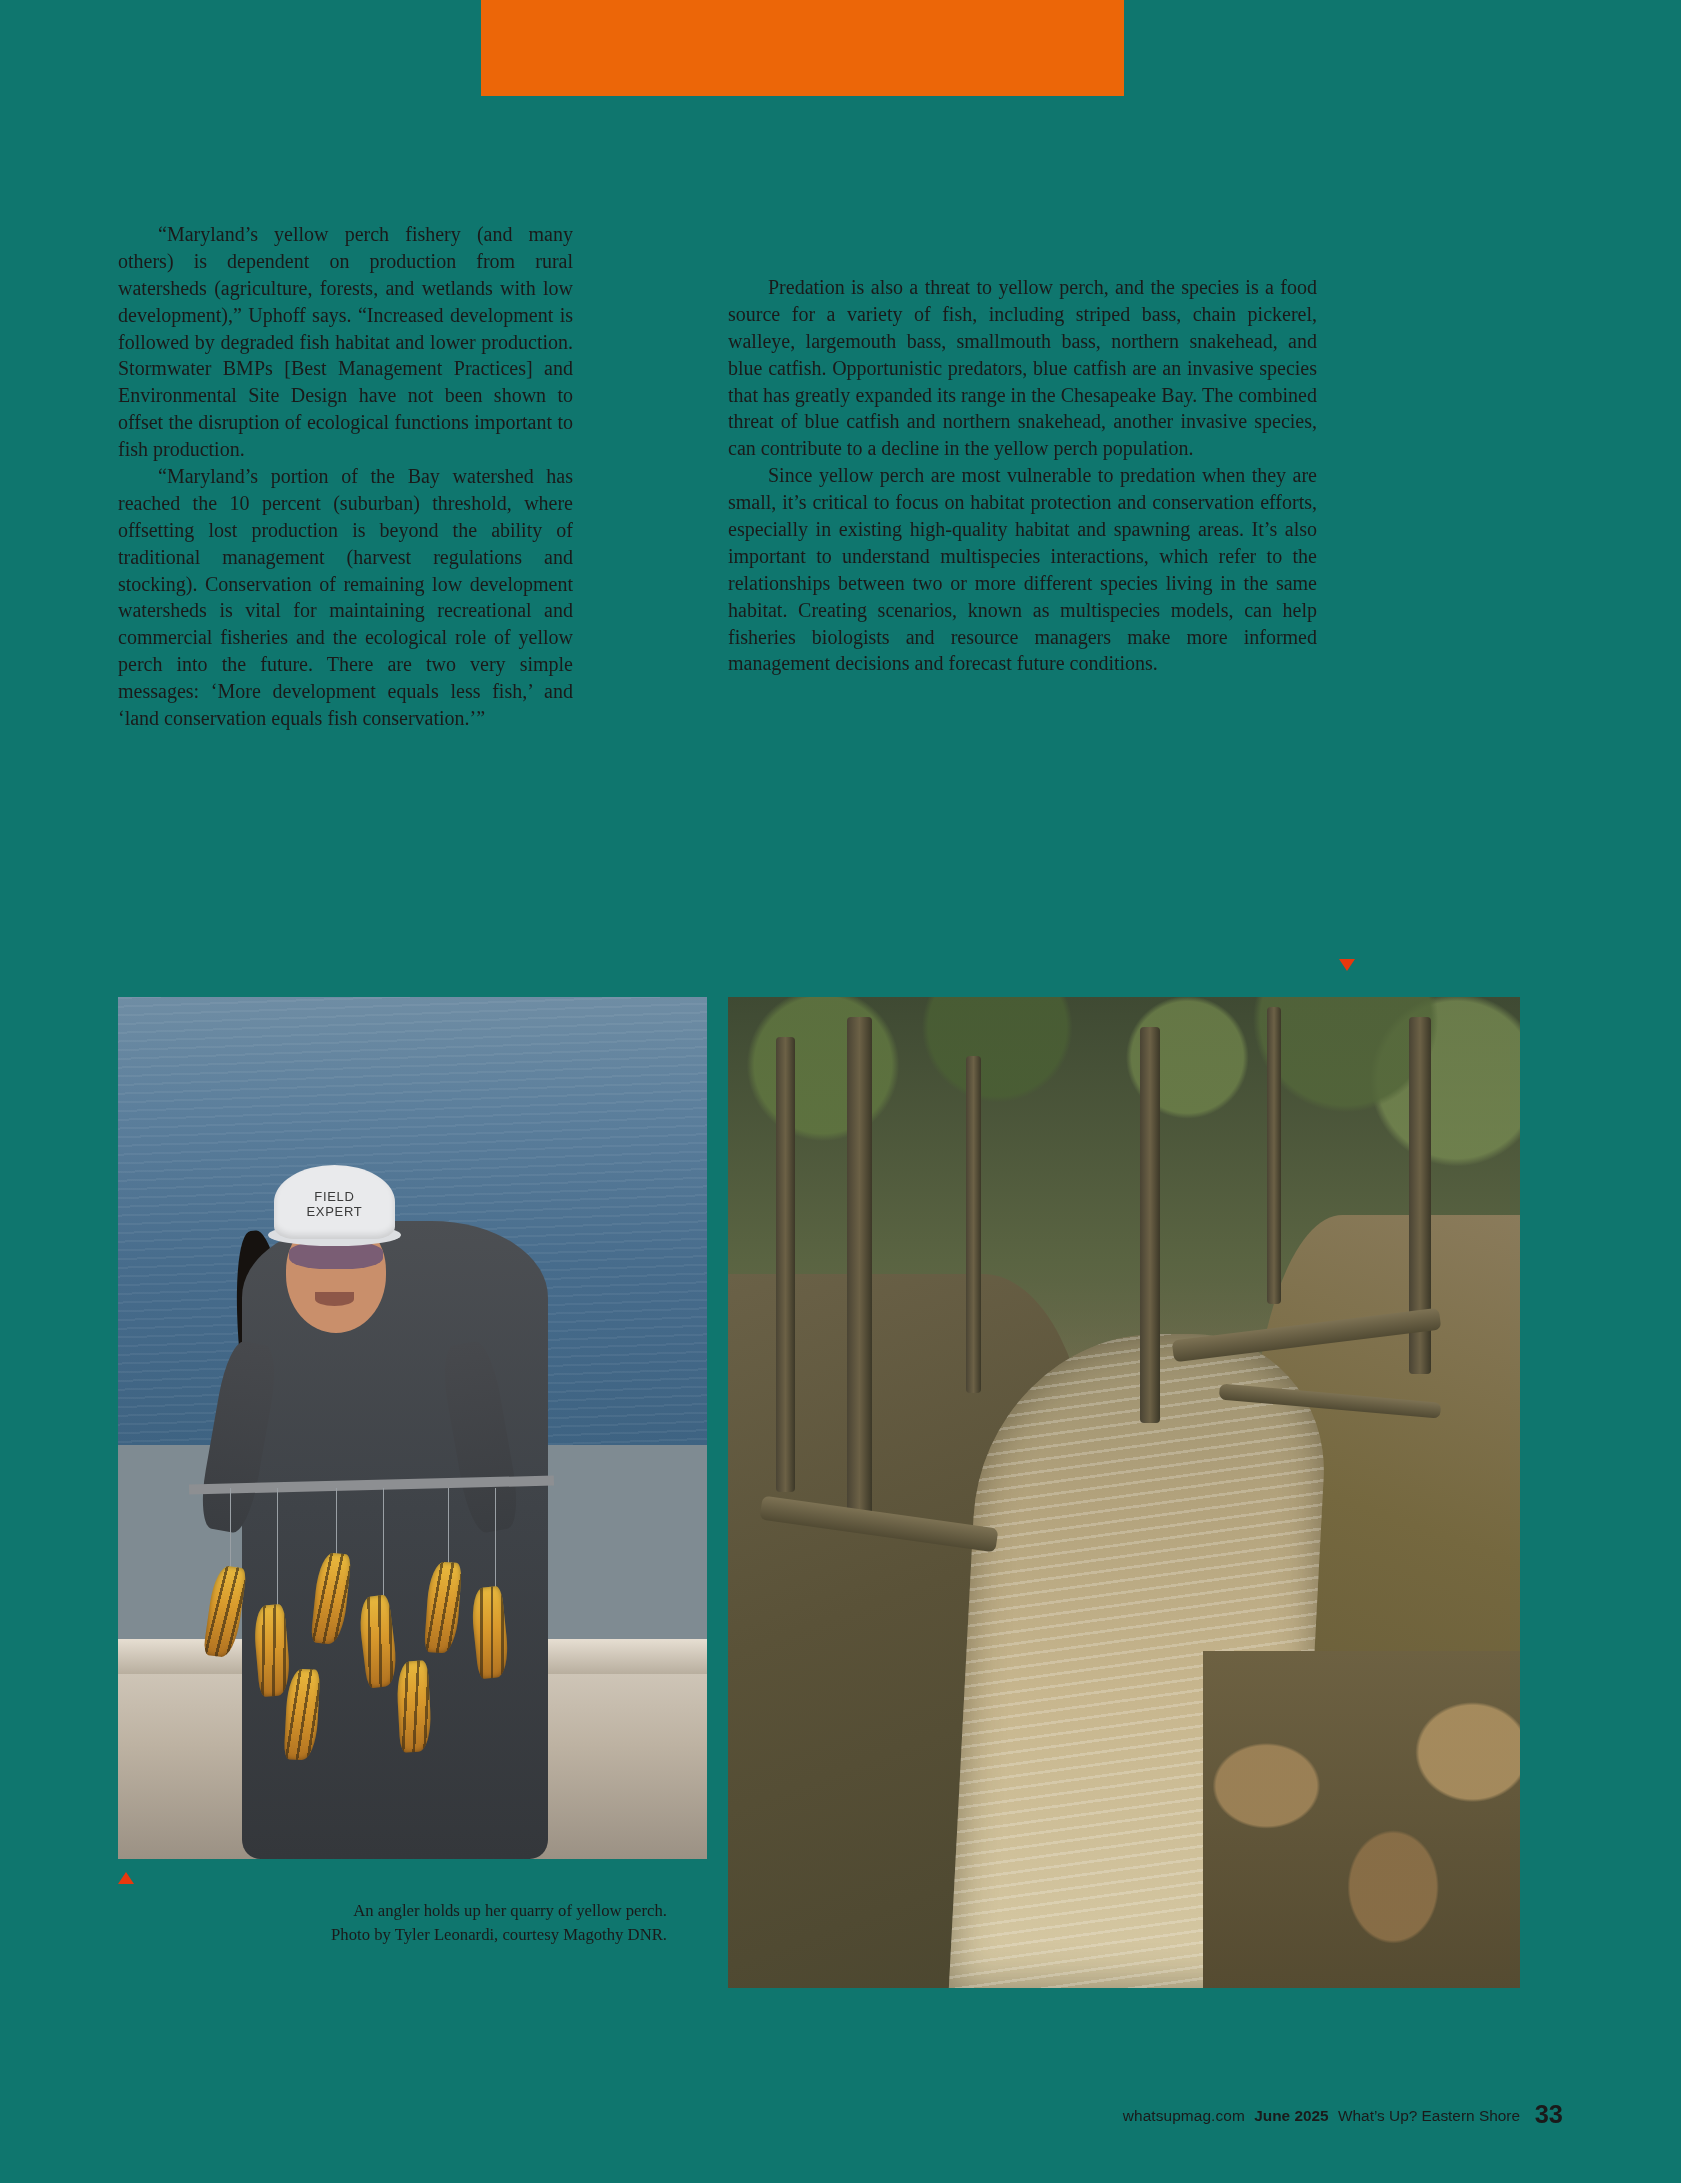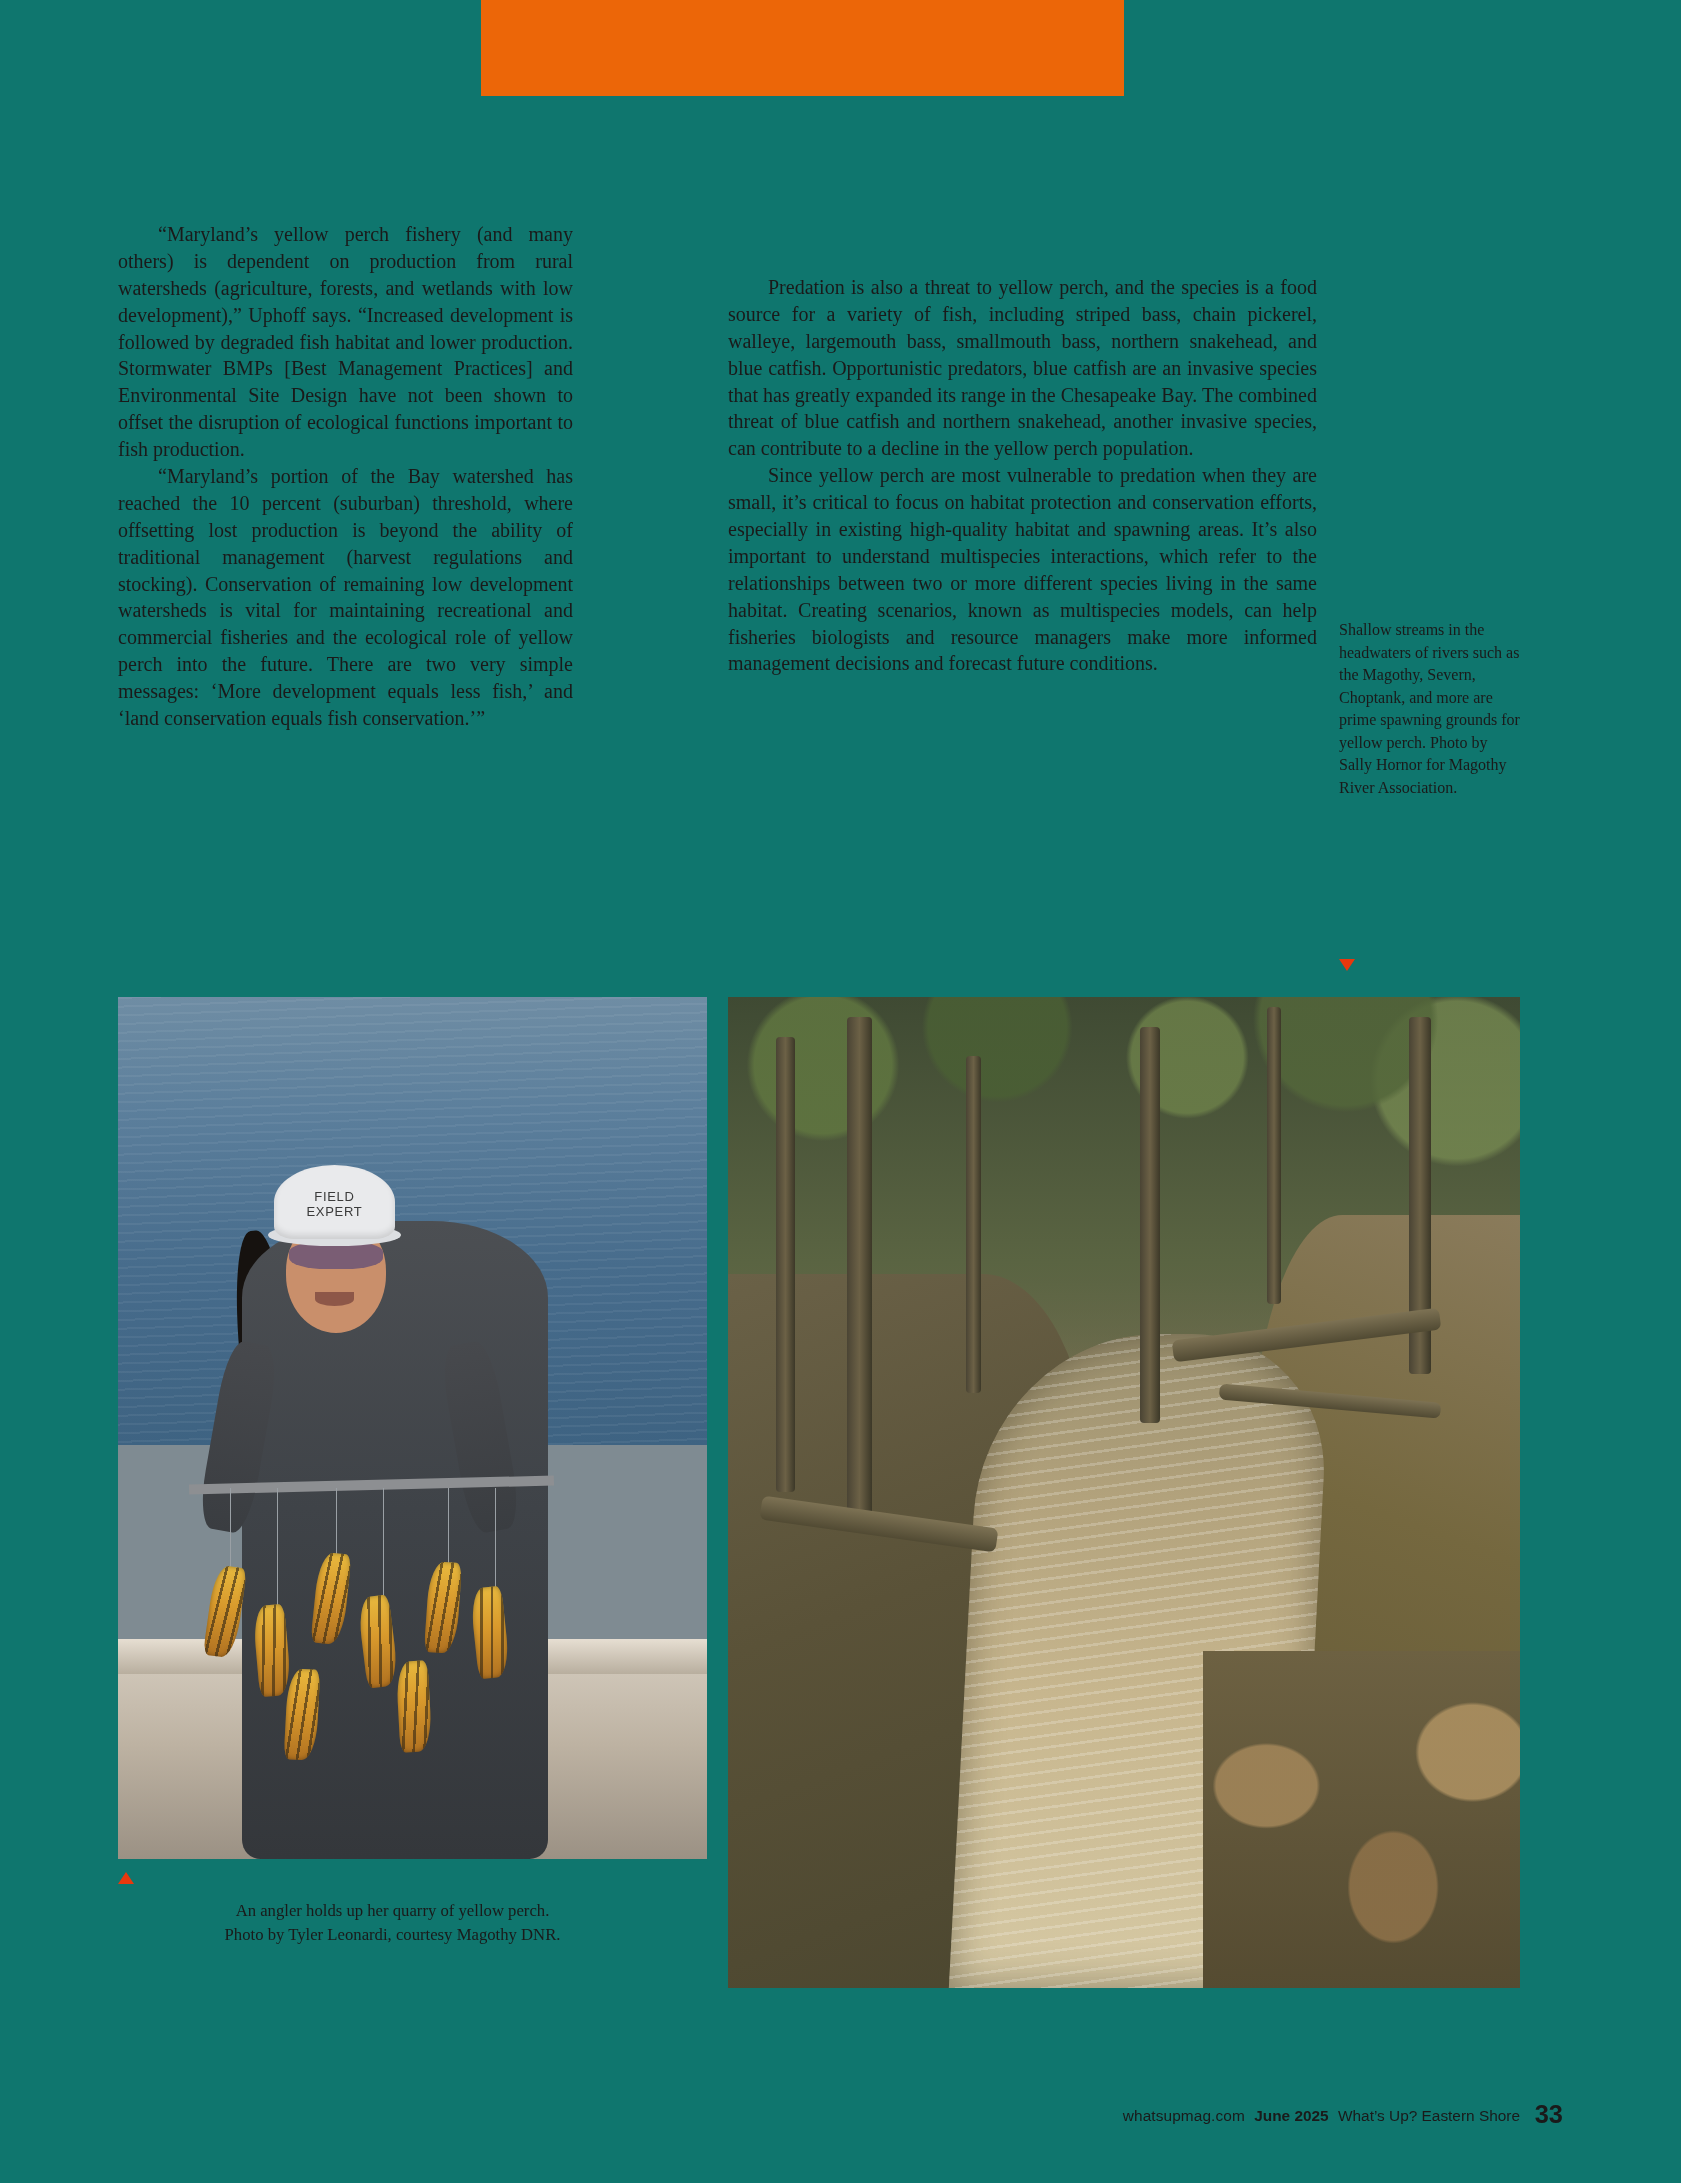--- a/index.html
+++ b/index.html
@@ -268,21 +268,21 @@
   }
 
   
   .bottom-caption {
     position: absolute;
     left: 118px;
     top: 1899px;
     width: 549px;
     font-size: 16.7px;
     line-height: 1.42;
-    text-align: center;
+    text-align: right;
   }
 
   
   .footer {
     position: absolute;
     right: 118px;
     top: 2098px;
     display: flex;
     align-items: baseline;
     gap: 9.4px;
@@ -312,21 +312,20 @@
   <div class="col" id="col-left">
     <p>“Maryland’s yellow perch fishery (and many others) is dependent on production from rural watersheds (agriculture, forests, and wetlands with low development),” Uphoff says. “Increased development is followed by degraded fish habitat and lower production. Stormwater BMPs [Best Management Practices] and Environmental Site Design have not been shown to offset the disruption of ecological functions important to fish production.</p>
     <p>“Maryland’s portion of the Bay watershed has reached the 10 percent (suburban) threshold, where offsetting lost production is beyond the ability of traditional management (harvest regulations and stocking). Conservation of remaining low development watersheds is vital for maintaining recreational and commercial fisheries and the ecological role of yellow perch into the future. There are two very simple messages: ‘More development equals less fish,’ and ‘land conservation equals fish conservation.’”</p>
   </div>
 
   <div class="col" id="col-mid">
     <p>Predation is also a threat to yellow perch, and the species is a food source for a variety of fish, including striped bass, chain pickerel, walleye, largemouth bass, smallmouth bass, northern snakehead, and blue catfish. Opportunistic predators, blue catfish are an invasive species that has greatly expanded its range in the Chesapeake Bay. The combined threat of blue catfish and northern snakehead, another invasive species, can contribute to a decline in the yellow perch population.</p>
     <p>Since yellow perch are most vulnerable to predation when they are small, it’s critical to focus on habitat protection and conservation efforts, especially in existing high-quality habitat and spawning areas. It’s also important to understand multispecies interactions, which refer to the relationships between two or more different species living in the same habitat. Creating scenarios, known as multispecies models, can help fisheries biologists and resource managers make more informed management decisions and forecast future conditions.</p>
   </div>
 
-  <div class="side-caption">Shallow streams in the headwaters of rivers such as the Magothy, Severn, Choptank, and more are prime spawning grounds for yellow perch. Photo by Sally Hornor for Magothy River Association.</div>
   <div class="tri-down"></div>
 
   <div class="photo" id="photo-angler">
     <div class="ang-water"></div>
     <div class="ang-boat"></div>
     <div class="ang-boat-lip"></div>
     <div class="ang-hair-l"></div>
     <div class="ang-hair-r"></div>
     <div class="ang-body"></div>
     <div class="ang-arm-l"></div>

